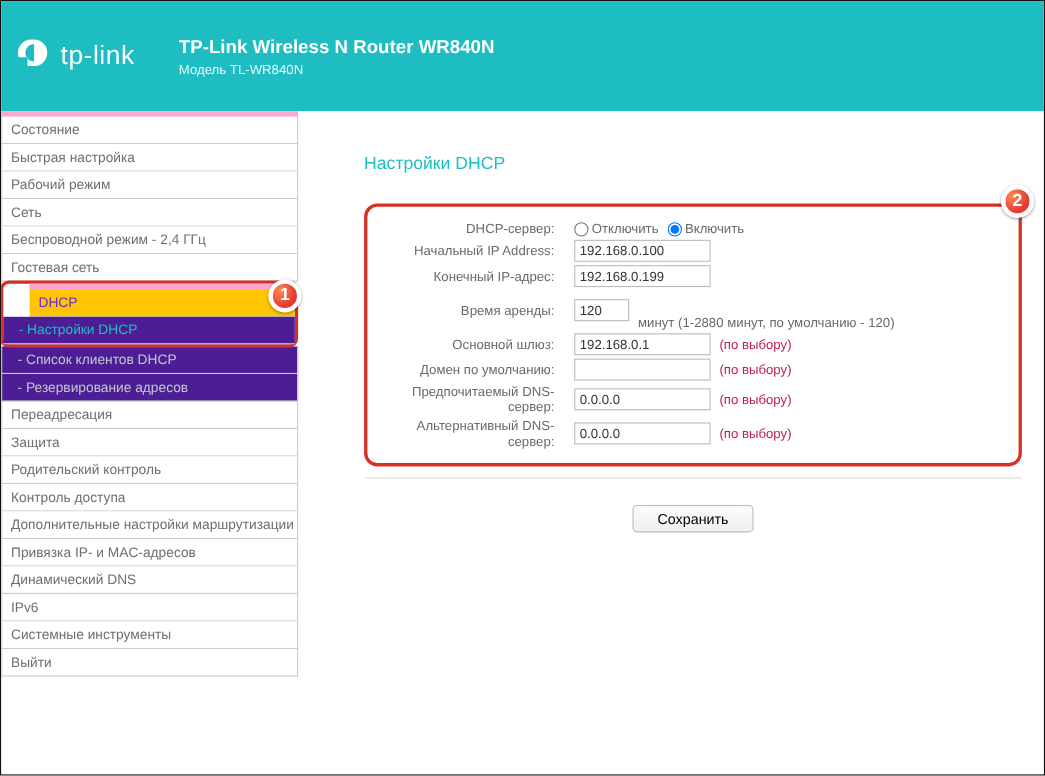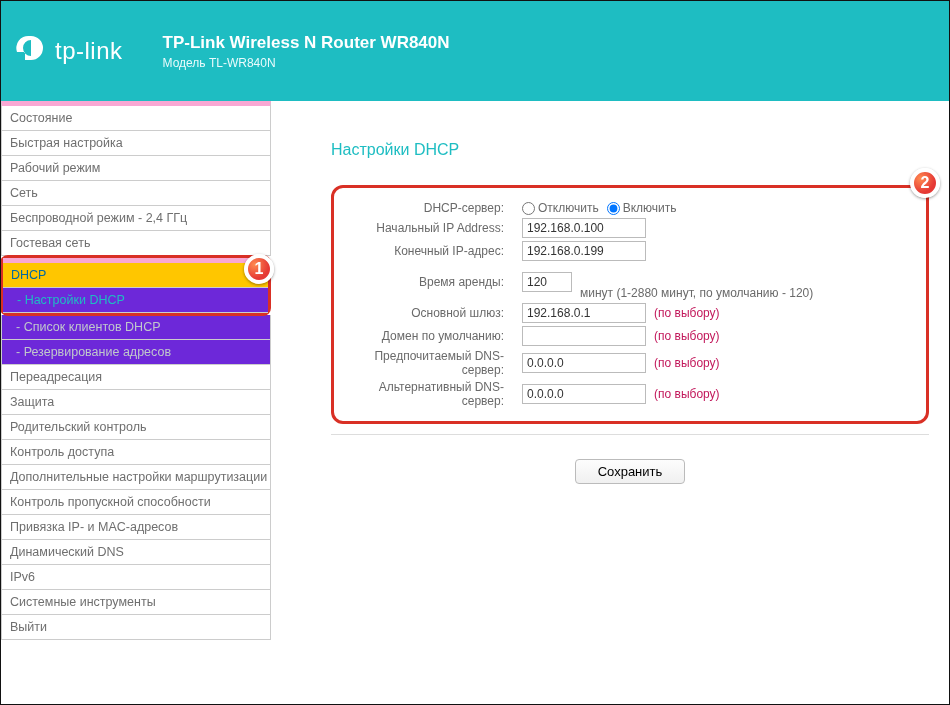--- a/index.html
+++ b/index.html
@@ -29,28 +29,28 @@
     border-top: none;
     font-size: 12.5px;
     color: #6f6f6f;
     padding: 5px 8px;
     background: #fff;
     cursor: pointer;
     white-space: nowrap;
     overflow: hidden;
   }
   .side-item:first-child { border-top: 5px solid #f9a8d4; }
-  .side-item.active { background: #ffc600; color: #0369a1; }
+  .side-item.active { background: #ffc600; color: #6d28d9; margin-left: 24px; }
   .side-sub {
     font-size: 12.5px;
     color: #7b858b;
     border: 1px solid #ccc;
     border-top: none;
     padding: 5px 8px 5px 14px;
-    background: #6d28d9;
+    background: #4c1d95;
     cursor: pointer;
   }
   .side-sub.active { color: #1ebdc2; }
   .side-sub.dim { color: #c0c7cc; }
 
   
   .hl1 { border: 3px solid #d93025; border-radius: 8px; position: relative; margin: -1px 0 -1px -1px; }
   .hl1 .side-item, .hl1 .side-sub { border-left: none; border-right: none; }
 
   
@@ -147,21 +147,20 @@
       <div class="badge" style="top:-4px; right:-6px;">1</div>
     </div>
     <div class="side-sub dim">- Список клиентов DHCP</div>
     <div class="side-sub dim">- Резервирование адресов</div>
 
     <div class="side-item">Переадресация</div>
     <div class="side-item">Защита</div>
     <div class="side-item">Родительский контроль</div>
     <div class="side-item">Контроль доступа</div>
     <div class="side-item">Дополнительные настройки маршрутизации</div>
-    <div class="side-item">Контроль пропускной способности</div>
     <div class="side-item">Привязка IP- и MAC-адресов</div>
     <div class="side-item">Динамический DNS</div>
     <div class="side-item">IPv6</div>
     <div class="side-item">Системные инструменты</div>
     <div class="side-item">Выйти</div>
   </div>
 
   <div class="main">
     <div class="page-title">Настройки DHCP</div>
 

